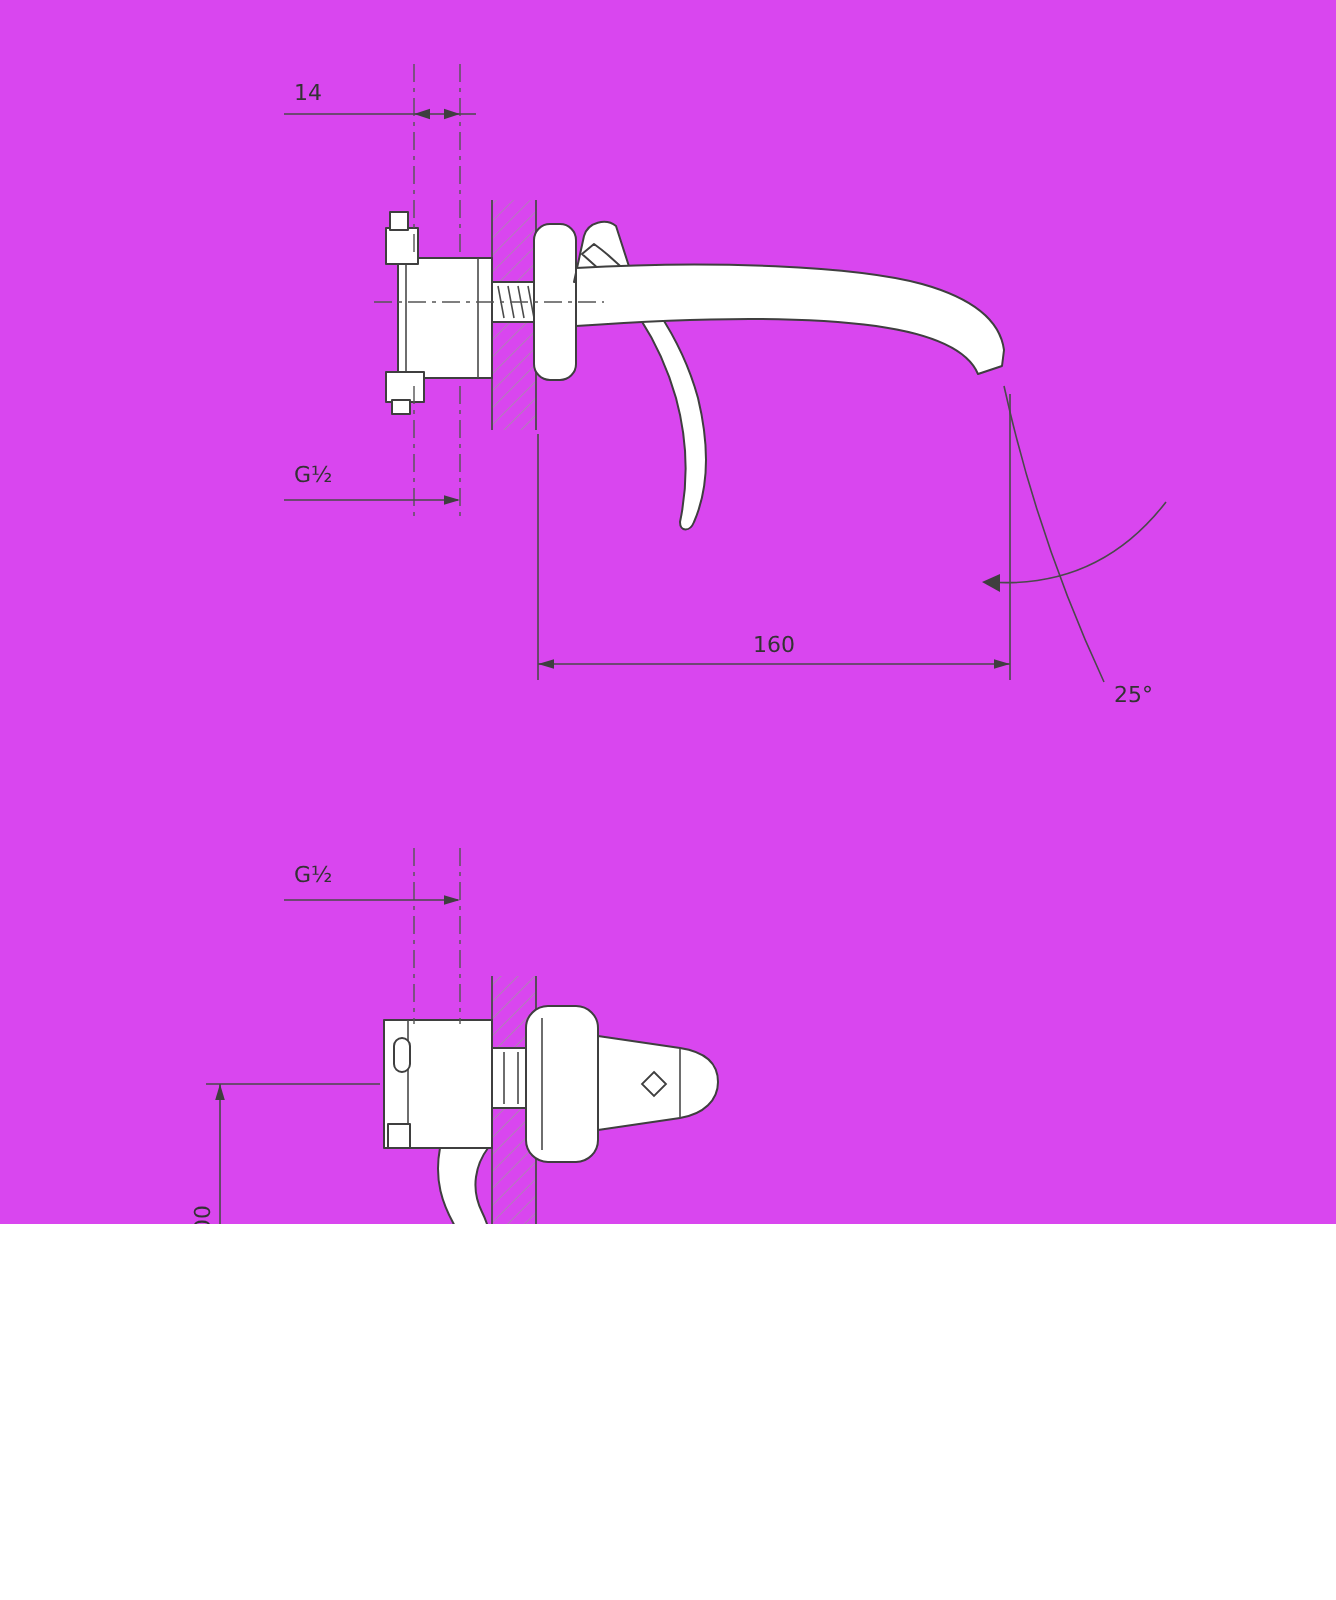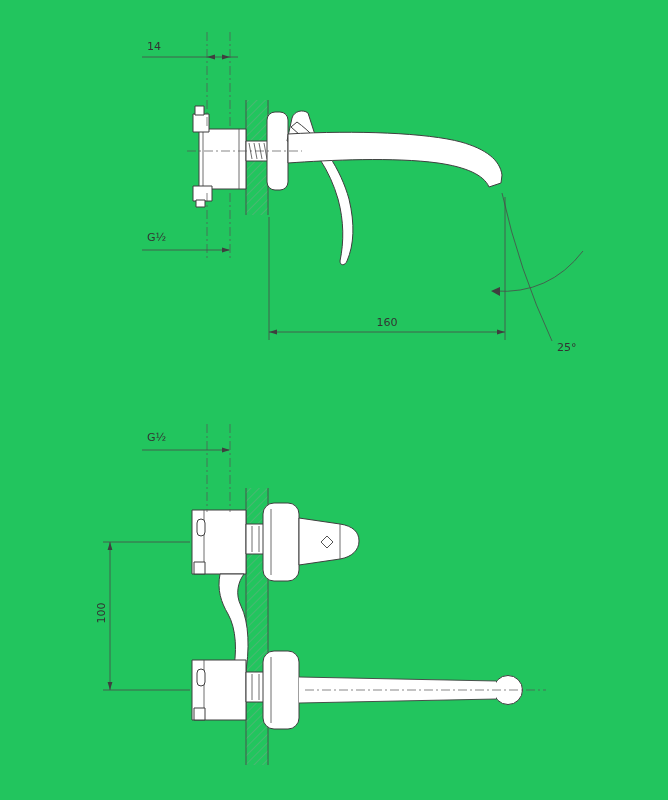--- a/index.html
+++ b/index.html
@@ -1,16 +1,16 @@
 <!DOCTYPE html>
 <html><head>
 <meta charset="utf-8">
 <style>
   html,body{margin:0;padding:0;background:#ffffff;}
-  .canvas{position:relative;width:668px;height:800px;background:#22c55e;overflow:hidden;
+  .canvas{position:relative;width:668px;height:612px;background:#d946ef;overflow:hidden;
           font-family:"DejaVu Sans", sans-serif;}
   svg{position:absolute;left:0;top:0;}
   .outline{fill:#ffffff;stroke:#3f3f3f;stroke-width:1;stroke-linejoin:round;}
   .thin{fill:none;stroke:#3f3f3f;stroke-width:0.9;}
   .detail{fill:none;stroke:#4a4a4a;stroke-width:0.8;}
   .dim{fill:none;stroke:#4a4a4a;stroke-width:0.8;}
   .center{fill:none;stroke:#555;stroke-width:0.7;stroke-dasharray:9 3 2 3;}
   .wallEdge{fill:none;stroke:#4a4a4a;stroke-width:0.9;}
   .arrow{fill:#3f3f3f;stroke:none;}
   text.dimlabel{font:11px "DejaVu Sans", sans-serif;fill:#333;}

